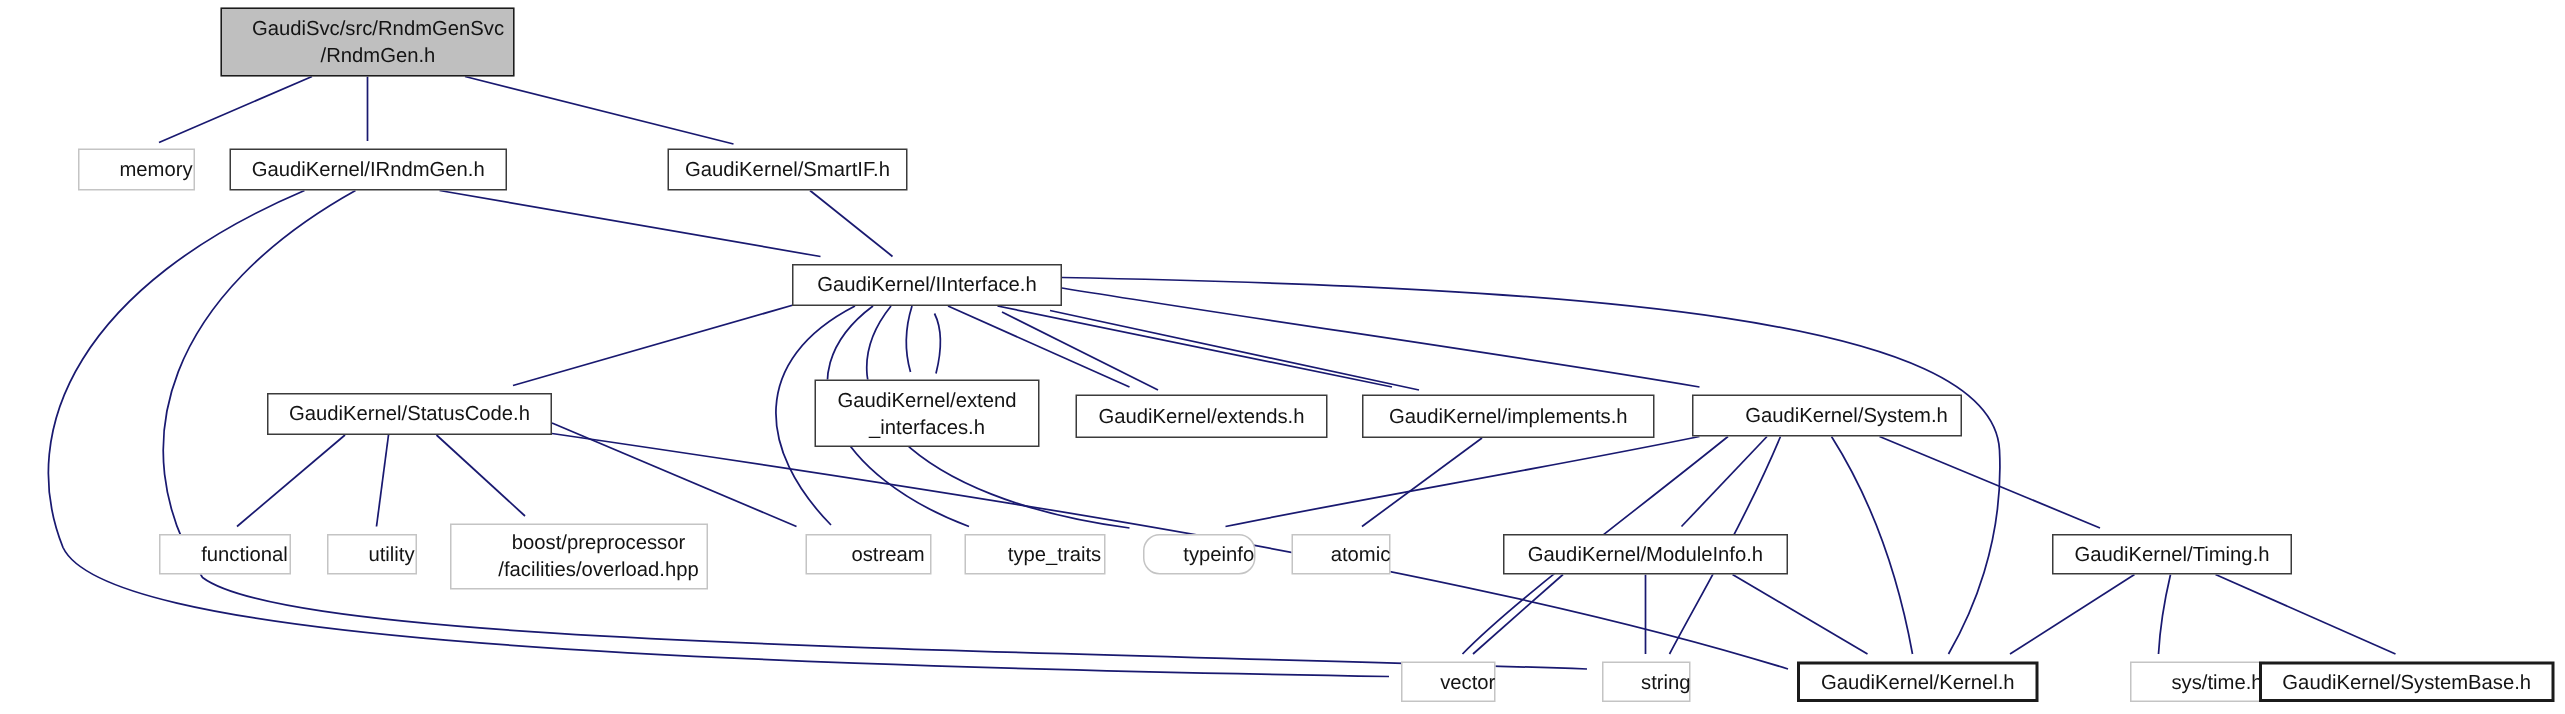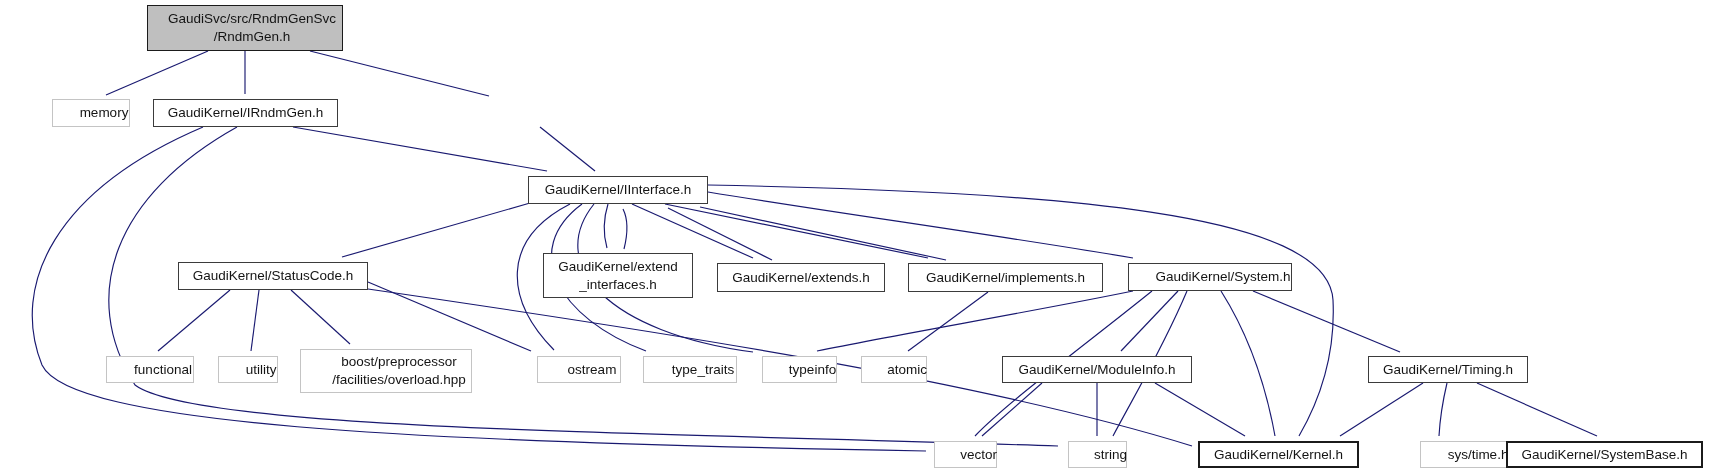--- a/index.html
+++ b/index.html
@@ -72,34 +72,35 @@
       <path d="M1097,383 L1097,436" stroke="#191970" marker-end="url(#arrow)"></path>
       <path d="M1155,383 L1245,436" stroke="#191970" marker-end="url(#arrow)"></path>
       <path d="M1423,383 L1340,436" stroke="#191970" marker-end="url(#arrow)"></path>
       <path d="M1447,383 C1443,400 1440,418 1439,436" stroke="#191970" marker-end="url(#arrow)"></path>
       <path d="M1477,383 L1597,436" stroke="#191970" marker-end="url(#arrow)"></path>
     </svg>
     <div class="node root" style="left: 147px; top: 5px; width: 196px; height: 46px;">GaudiSvc/src/RndmGenSvc
 /RndmGen.h</div>
     <div class="node system" style="left: 52px; top: 99px; width: 78px; height: 28px;">memory</div>
     <div class="node header" style="left: 153px; top: 99px; width: 185px; height: 28px;">GaudiKernel/IRndmGen.h</div>
+    <div class="node header" style="left: 445px; top: 99px; width: 160px; height: 28px;">GaudiKernel/SmartIF.h</div>
     <div class="node header" style="left: 528px; top: 176px; width: 180px; height: 28px;">GaudiKernel/IInterface.h</div>
     <div class="node header" style="left: 178px; top: 262px; width: 190px; height: 28px;">GaudiKernel/StatusCode.h</div>
     <div class="node header" style="left: 543px; top: 253px; width: 150px; height: 45px;">GaudiKernel/extend
 _interfaces.h</div>
     <div class="node header" style="left: 717px; top: 263px; width: 168px; height: 29px;">GaudiKernel/extends.h</div>
     <div class="node header" style="left: 908px; top: 263px; width: 195px; height: 29px;">GaudiKernel/implements.h</div>
-    <div class="node header" style="left: 1128px; top: 263px; width: 164px; height: 28px; padding-left: 28px;">GaudiKernel/System.h</div>
+    <div class="node header" style="left: 1128px; top: 263px; width: 180px; height: 28px; padding-left: 28px;">GaudiKernel/System.h</div>
     <div class="node system" style="left: 106px; top: 356px; width: 88px; height: 27px;">functional</div>
     <div class="node system" style="left: 218px; top: 356px; width: 60px; height: 27px;">utility</div>
     <div class="node system" style="left: 300px; top: 349px; width: 172px; height: 44px;">boost/preprocessor
 /facilities/overload.hpp</div>
     <div class="node system" style="left: 537px; top: 356px; width: 84px; height: 27px;">ostream</div>
     <div class="node system" style="left: 643px; top: 356px; width: 94px; height: 27px;">type_traits</div>
-    <div class="node system" style="left: 762px; top: 356px; width: 75px; height: 27px;">typeinfo</div>
+    <div class="node system" style="left: 762px; top: 356px; width: 75px; height: 27px; border-radius: 11px;">typeinfo</div>
     <div class="node system" style="left: 861px; top: 356px; width: 66px; height: 27px;">atomic</div>
     <div class="node header" style="left: 1002px; top: 356px; width: 190px; height: 27px;">GaudiKernel/ModuleInfo.h</div>
     <div class="node header" style="left: 1368px; top: 356px; width: 160px; height: 27px;">GaudiKernel/Timing.h</div>
     <div class="node system" style="left: 934px; top: 441px; width: 63px; height: 27px;">vector</div>
     <div class="node system" style="left: 1068px; top: 441px; width: 59px; height: 27px;">string</div>
     <div class="node header-bold" style="left: 1198px; top: 441px; width: 161px; height: 27px;">GaudiKernel/Kernel.h</div>
     <div class="node system" style="left: 1392px; top: 441px; width: 90px; height: 27px; margin-left: 28px;">sys/time.h</div>
     <div class="node header-bold" style="left: 1506px; top: 441px; width: 197px; height: 27px;">GaudiKernel/SystemBase.h</div>
   </div>
 

